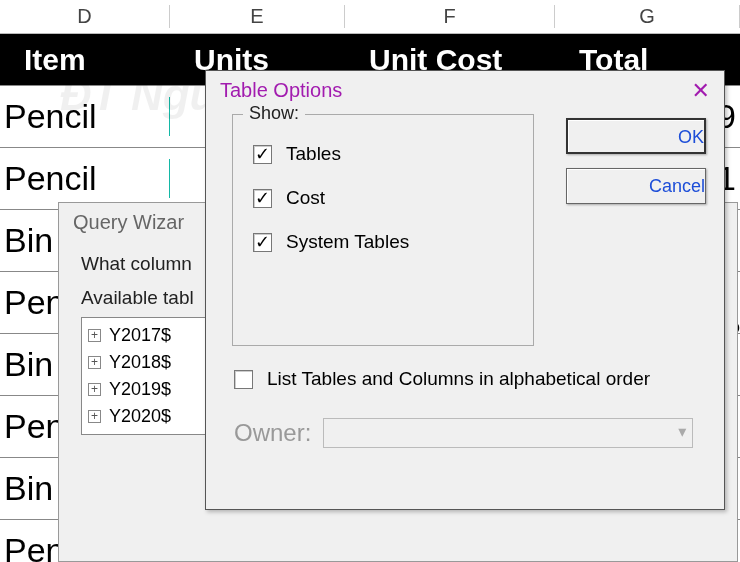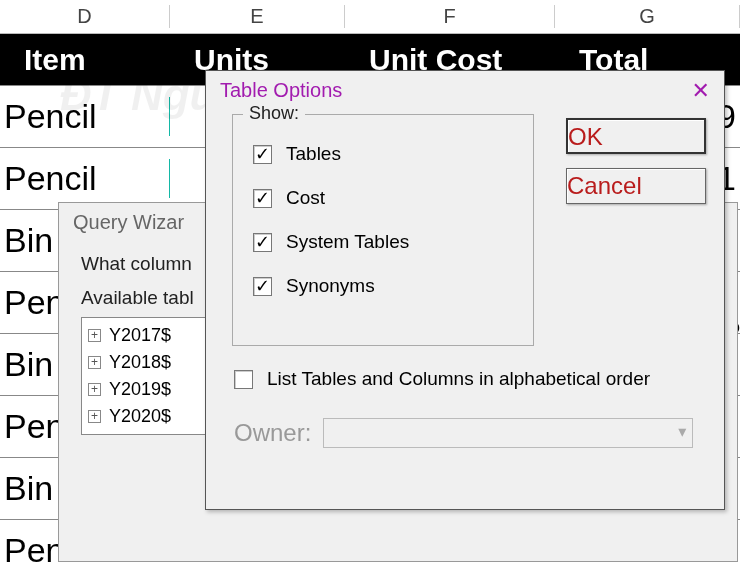--- a/index.html
+++ b/index.html
@@ -178,24 +178,24 @@
     color: #000;
   }
   .btn {
     position: absolute;
     right: 18px;
     width: 140px;
     height: 36px;
     background: #f0f0f0;
     border: 1px solid #666;
     box-shadow: 1px 1px 0 #fff inset, 1px 1px 2px rgba(0,0,0,0.3);
-    font-size: 24px;
-    text-align: left;
+    font-size: 18px;
+    text-align: right;
     line-height: 34px;
-    color: #b91c1c;
+    color: #1d4ed8;
   }
   .btn-ok { top: 10px; border: 2px solid #333; }
   .btn-cancel { top: 60px; }
   .alpha-row {
     position: absolute;
     top: 260px;
     left: 28px;
     display: flex;
     align-items: center;
     gap: 14px;
@@ -332,24 +332,20 @@
         <span>Tables</span>
       </div>
       <div class="chk-row">
         <span class="chk checked"></span>
         <span>Cost</span>
       </div>
       <div class="chk-row">
         <span class="chk checked"></span>
         <span>System Tables</span>
       </div>
-      <div class="chk-row" style="margin-bottom:6px;">
-        <span class="chk checked"></span>
-        <span>Synonyms</span>
-      </div>
     </div>
 
     <div class="btn btn-ok">OK</div>
     <div class="btn btn-cancel">Cancel</div>
 
     <div class="alpha-row">
       <span class="chk"></span>
       <span>List Tables and Columns in alphabetical order</span>
     </div>
 

